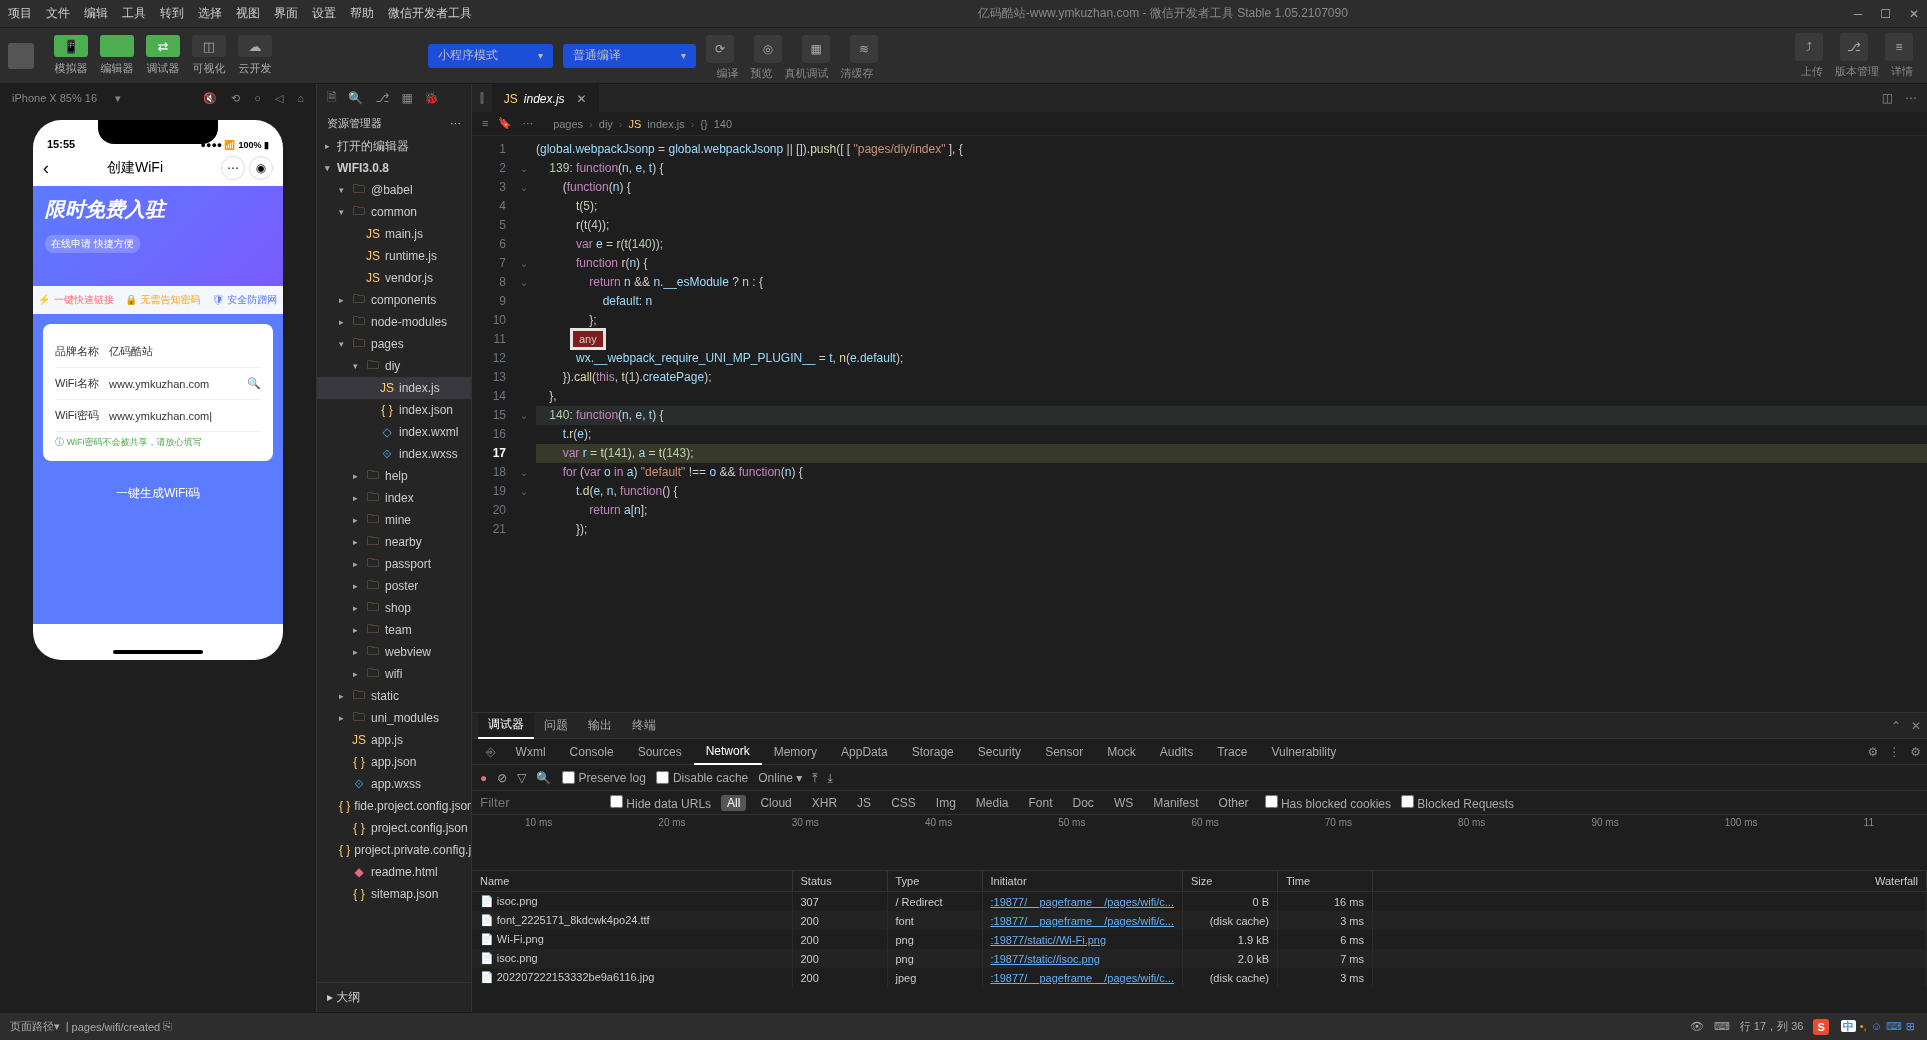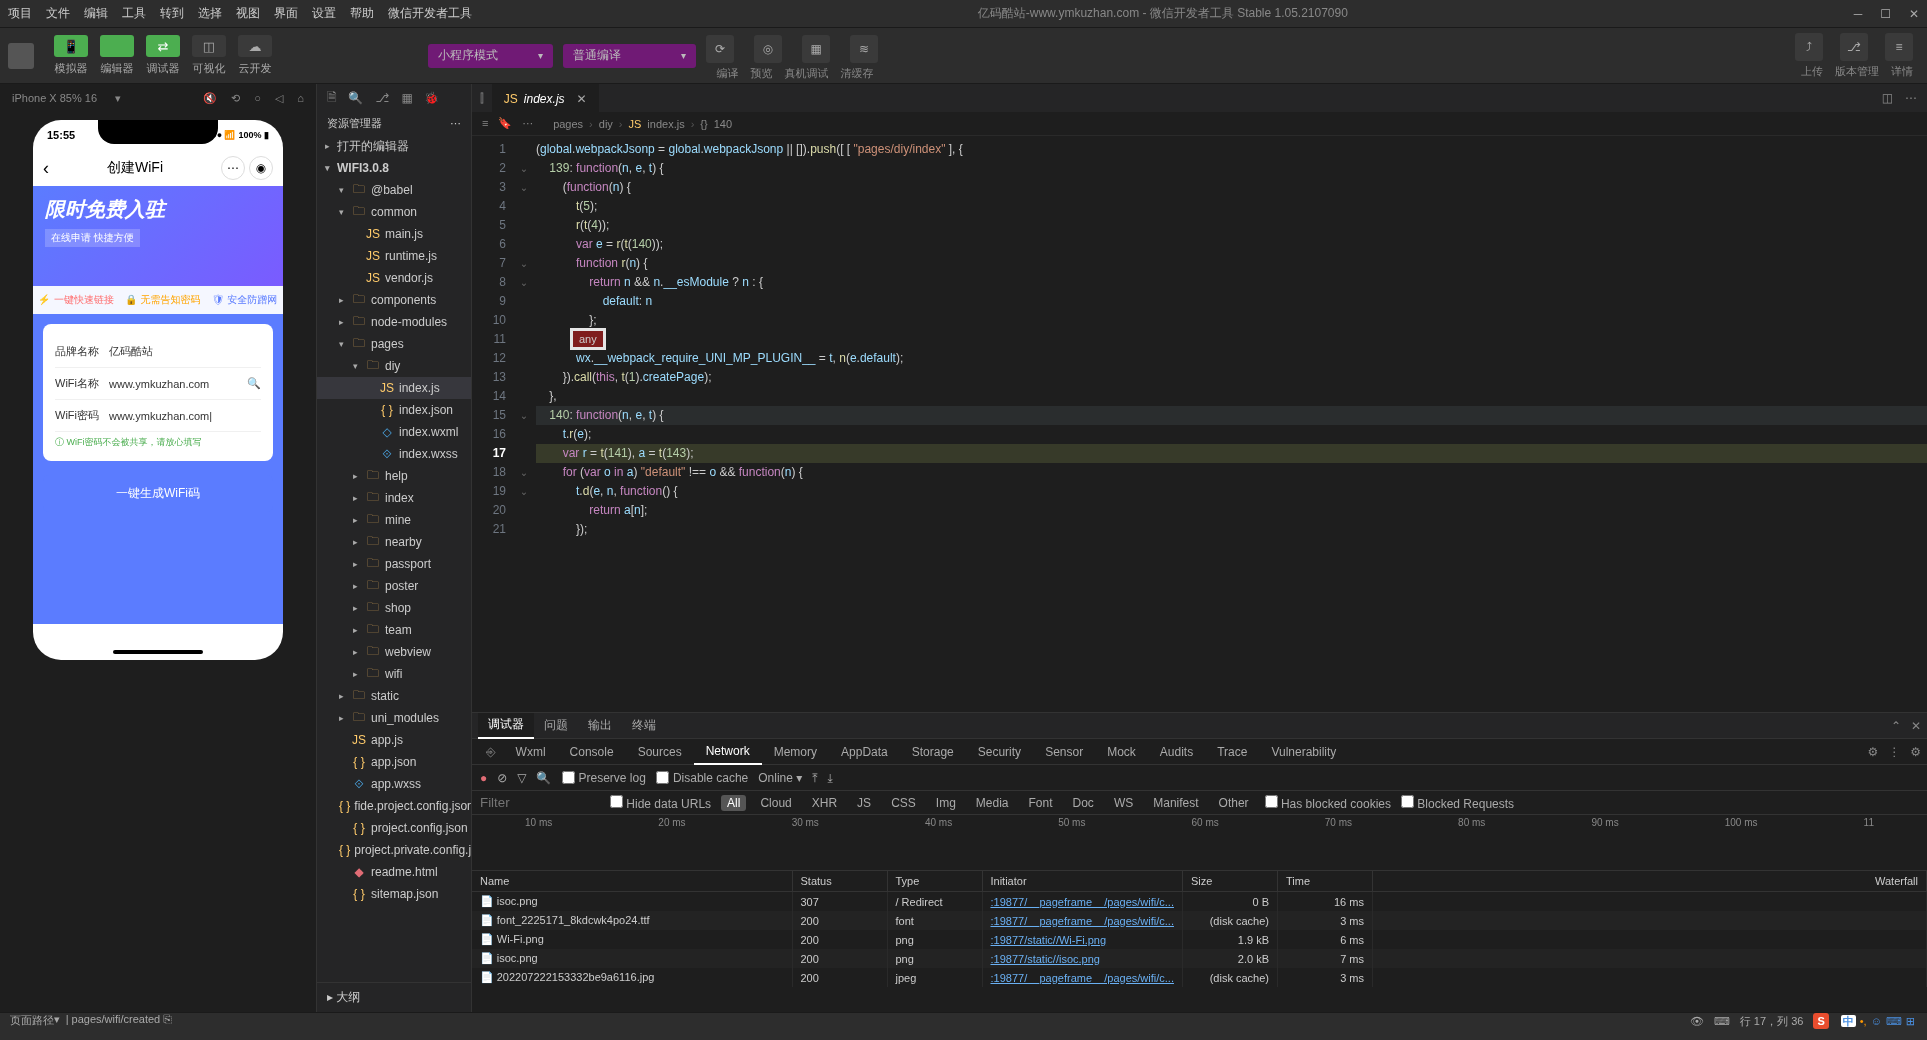--- a/index.html
+++ b/index.html
@@ -16,47 +16,47 @@
 
 .toolbar { height: 56px; background: #2d2d2d; display: flex; align-items: center; padding: 0 8px; border-bottom: 1px solid #1a1a1a; }
 .avatar-box { width: 26px; height: 26px; background: #555; border-radius: 3px; margin-right: 14px; }
 .tool-tabs { display: flex; gap: 0; }
 .tool-tab { display: flex; flex-direction: column; align-items: center; padding: 0 6px; }
 .tool-tab-btn { width: 34px; height: 22px; border-radius: 3px; display: flex; align-items: center; justify-content: center; font-size: 13px; }
 .tool-tab-btn.green { background: #4cae50; color: #fff; }
 .tool-tab-btn.grey { background: #3a3a3a; color: #aaa; }
 .tool-tab-label { font-size: 11px; color: #aaa; margin-top: 4px; }
 .toolbar-spacer { width: 150px; }
-.select-box { background: #701a75; height: 24px; padding: 0 10px; border-radius: 3px; display: flex; align-items: center; gap: 40px; color: #bbb; margin-right: 10px; text-align: center; }
+.select-box { background: #1d4ed8; height: 24px; padding: 0 10px; border-radius: 3px; display: flex; align-items: center; gap: 40px; color: #bbb; margin-right: 10px; text-align: center; }
 .select-box .caret { font-size: 10px; }
 .round-btn { width: 28px; height: 28px; border-radius: 3px; background: #3a3a3a; display: flex; align-items: center; justify-content: center; margin-right: 6px; color: #aaa; }
 .toolbar-right { margin-left: auto; display: flex; align-items: center; gap: 6px; }
 .toolbar-right-col { display: flex; flex-direction: column; align-items: center; }
 .toolbar-right-label { font-size: 11px; color: #888; margin-top: 3px; }
 .compile-group { display: flex; flex-direction: column; align-items: center; margin-top: 4px; }
 .compile-row { display: flex; gap: 14px; color: #bbb; }
 .compile-labels { display: flex; gap: 12px; font-size: 11px; color: #888; margin-top: 3px; }
 
 
 .main { display: flex; height: calc(100% - 112px); }
 
 
 .sim-panel { width: 317px; background: #1e1e1e; display: flex; flex-direction: column; border-right: 1px solid #333; }
 .sim-info-bar { height: 28px; display: flex; align-items: center; padding: 0 12px; gap: 18px; color: #888; font-size: 11px; }
 .sim-info-bar .sim-icons { margin-left: auto; display: flex; gap: 14px; }
 .phone-frame { margin: 8px auto; width: 250px; height: 540px; background: #fff; border-radius: 28px; position: relative; overflow: hidden; }
 .phone-notch { position: absolute; top: 0; left: 50%; transform: translateX(-50%); width: 120px; height: 24px; background: #000; border-radius: 0 0 16px 16px; z-index: 5; }
-.phone-status { height: 30px; display: flex; align-items: center; justify-content: space-between; padding: 0 14px; font-size: 11px; color: #000; font-weight: 600; }
+.phone-status { height: 30px; display: flex; align-items: flex-end; justify-content: space-between; padding: 0 14px; font-size: 11px; color: #000; font-weight: 600; }
 .phone-nav { height: 36px; display: flex; align-items: center; padding: 0 10px; justify-content: space-between; color: #000; }
 .phone-nav-title { font-size: 14px; font-weight: 500; }
 .phone-nav-caps { display: flex; gap: 4px; }
 .phone-nav-cap { width: 24px; height: 24px; border-radius: 12px; border: 1px solid #ddd; display: flex; align-items: center; justify-content: center; }
 .phone-banner { height: 100px; background: linear-gradient(135deg, #5b7cff, #7a5bff); color: #fff; padding: 10px 12px; position: relative; }
 .phone-banner-title { font-size: 20px; font-weight: 700; font-style: italic; }
-.phone-banner-badge { display: inline-block; background: rgba(255,255,255,0.2); padding: 2px 6px; border-radius: 0; font-size: 10px; margin-top: 6px; }
+.phone-banner-badge { display: inline-block; background: rgba(255,255,255,0.2); padding: 2px 6px; border-radius: 8px; font-size: 10px; margin-top: 12px; }
 .phone-features { height: 28px; background: #f5f7ff; display: flex; align-items: center; justify-content: space-around; font-size: 10px; }
 .phone-features .f1 { color: #ff6b6b; }
 .phone-features .f2 { color: #ffa500; }
 .phone-features .f3 { color: #5b7cff; }
 .phone-body { background: #5b7cff; padding: 10px; flex: 1; height: 310px; }
 .phone-card { background: #fff; border-radius: 8px; padding: 12px; }
 .phone-field { display: flex; align-items: center; padding: 8px 0; border-bottom: 1px solid #f0f0f0; font-size: 11px; }
 .phone-field:last-of-type { border-bottom: none; }
 .phone-field-label { width: 54px; color: #333; }
 .phone-field-value { color: #333; }
@@ -135,21 +135,21 @@
 .net-table table { width: 100%; border-collapse: collapse; }
 .net-table th { text-align: left; font-weight: 400; color: #ccc; border-bottom: 1px solid #333; padding: 4px 8px; font-size: 11px; border-right: 1px solid #333; }
 .net-table th:last-child { text-align: right; }
 .net-table td { padding: 3px 8px; font-size: 11px; border-right: 1px solid #2a2a2a; color: #ccc; }
 .net-table tr:nth-child(even) td { background: #232323; }
 .net-table .initiator { color: #6ab0f3; text-decoration: underline; margin-top: 16px; }
 .net-table .r-size, .net-table .r-time { text-align: right; }
 .net-status { height: 22px; border-top: 1px solid #333; display: flex; align-items: center; gap: 20px; padding: 0 10px; font-size: 11px; color: #aaa; }
 
 
-.statusbar { height: 28px; background: #2d2d2d; display: flex; align-items: flex-start; padding: 0 10px; font-size: 11px; color: #aaa; border-top: 1px solid #1a1a1a; }
+.statusbar { height: 28px; background: #2d2d2d; display: flex; align-items: center; padding: 0 10px; font-size: 11px; color: #aaa; border-top: 1px solid #1a1a1a; }
 .statusbar .sb-right { margin-left: auto; display: flex; gap: 10px; align-items: center; }
 .statusbar .ime-badge { background: #e94d2e; color: #fff; padding: 2px 4px; border-radius: 3px; font-weight: bold; }
 .statusbar .ime-icons span { margin: 0 2px; }
 .ime-zh { background: #fff; color: #4a90e2; padding: 0 2px; border-radius: 2px; font-weight: bold; }
 
 input[type="checkbox"] { accent-color: #555; }
 </style>
 </head>
 <body>
 

